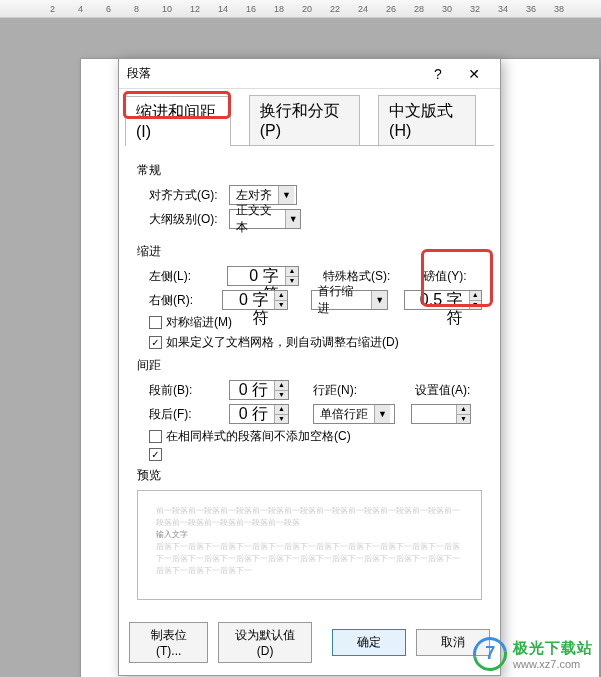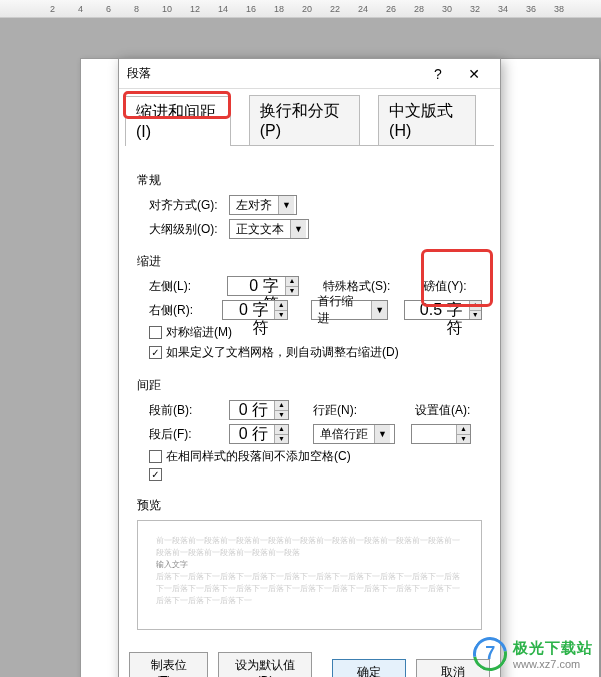--- a/index.html
+++ b/index.html
@@ -71,21 +71,21 @@
   border-top: 1px solid #bbb;
   margin: 0 6px;
   padding: 10px 12px 6px 12px;
 }
 .highlight-tab {
   position: absolute;
   border: 3px solid #e53935;
   border-radius: 5px;
   pointer-events: none;
 }
-.section-hdr { margin: 16px 0 6px 0; font-size: 12px; }
+.section-hdr { margin: 6px 0 6px 0; font-size: 12px; }
 .row { display: flex; align-items: center; margin: 4px 0; gap: 6px; }
 .lbl { width: 86px; text-align: left; padding-left: 12px; }
 .lbl2 { width: 76px; text-align: left; }
 .combo {
   display: inline-flex; align-items: center;
   border: 1px solid #888;
   height: 20px;
   background: #fff;
 }
 .combo span { padding: 0 6px; font-size: 12px; }
@@ -229,21 +229,21 @@
     <div class="section-hdr">常规</div>
     <div class="row">
       <span class="lbl">对齐方式(G):</span>
       <div class="combo" style="width:68px;">
         <span>左对齐</span>
         <div class="caret">▼</div>
       </div>
     </div>
     <div class="row">
       <span class="lbl">大纲级别(O):</span>
-      <div class="combo" style="width:80px;">
+      <div class="combo" style="width:72px;justify-content:space-between;">
         <span>正文文本</span>
         <div class="caret">▼</div>
       </div>
     </div>
 
     <div class="section-hdr" style="margin-top:14px;">缩进</div>
     <div class="row">
       <span class="lbl">左侧(L):</span>
       <div class="spinner">
         <span>0 字符</span>

